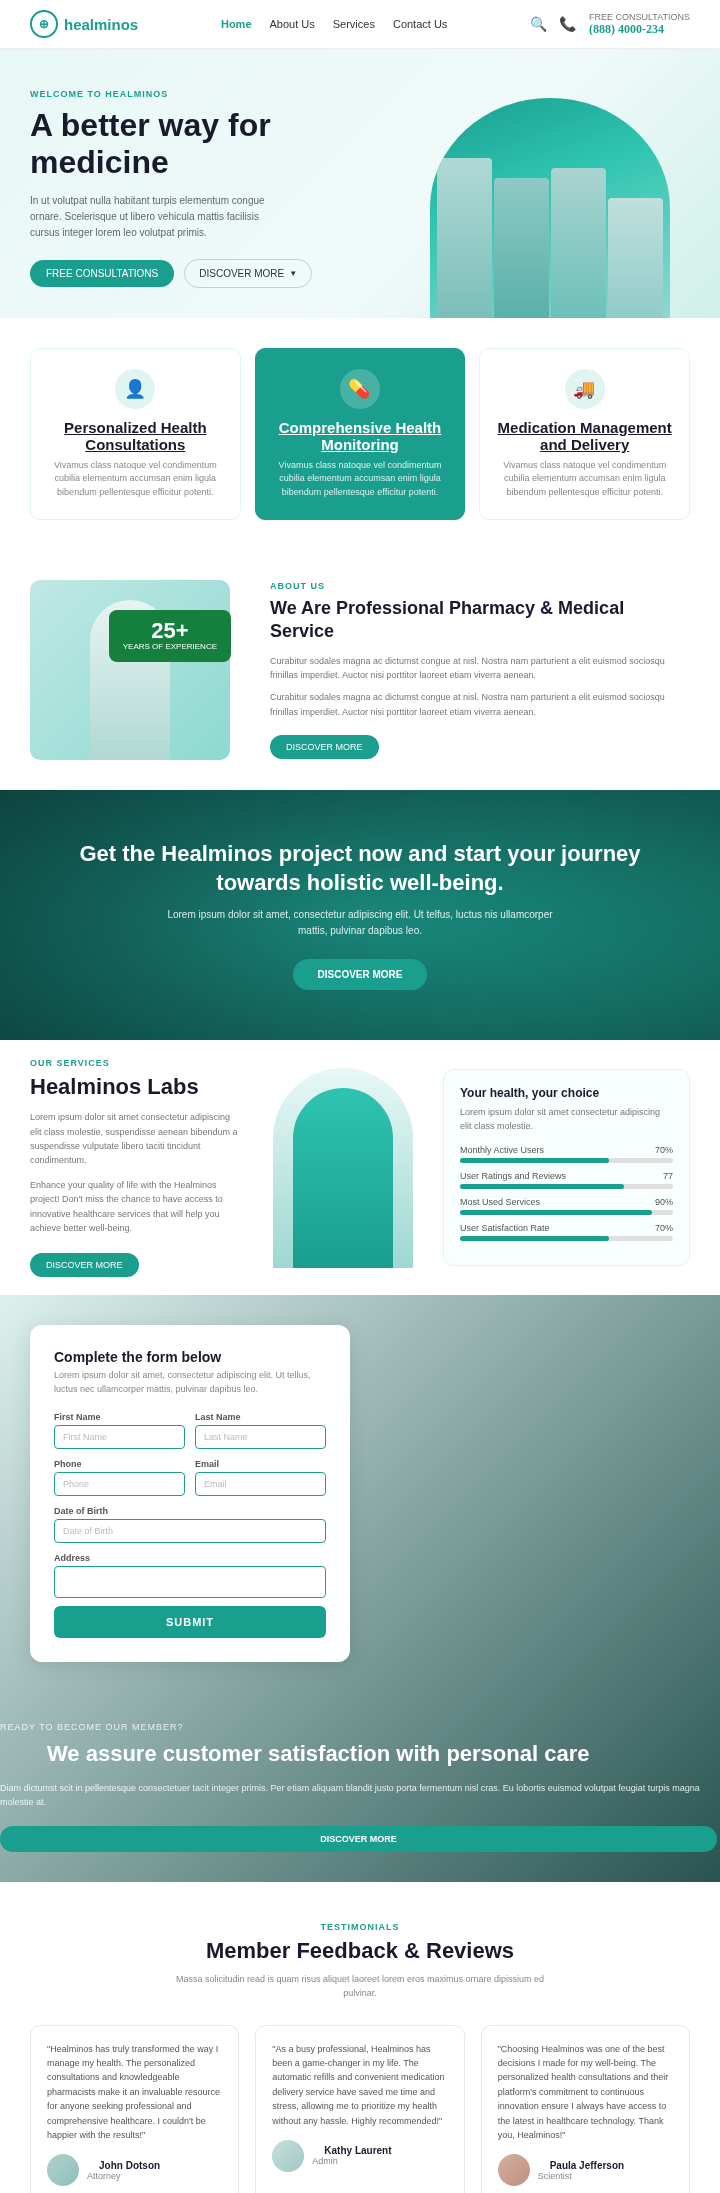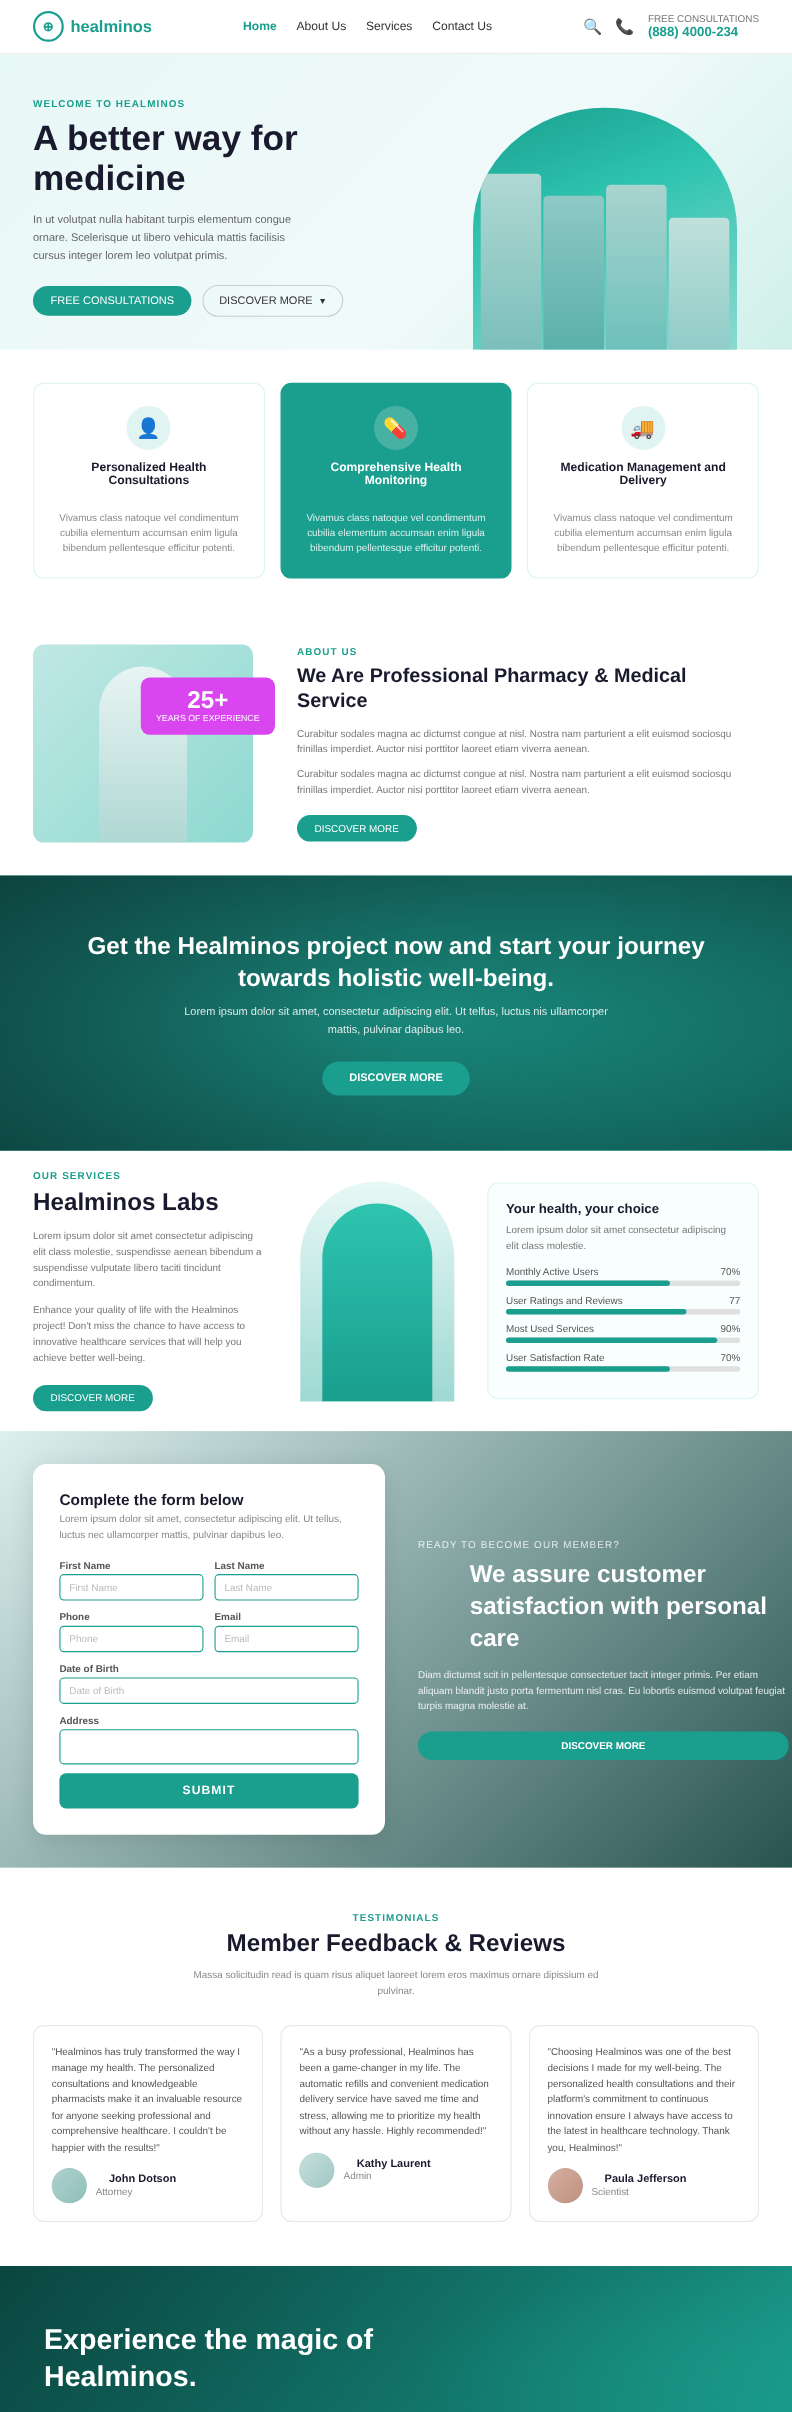--- a/index.html
+++ b/index.html
@@ -10,21 +10,21 @@
       display: flex; align-items: center; justify-content: space-between;
       padding: 10px 30px; background: #fff; border-bottom: 1px solid #eee;
       position: relative; z-index: 10;
     }
     .nav-logo { display: flex; align-items: center; gap: 6px; font-weight: 700; color: #1a9e8e; font-size: 15px; }
     .nav-logo-circle { width: 28px; height: 28px; border-radius: 50%; border: 2px solid #1a9e8e; display: flex; align-items: center; justify-content: center; color: #1a9e8e; font-size: 12px; }
     .nav-links { display: flex; gap: 18px; font-size: 11px; color: #333; }
     .nav-links span { cursor: pointer; }
     .nav-links span:first-child { color: #1a9e8e; font-weight: 600; }
     .nav-right { display: flex; align-items: center; gap: 12px; font-size: 10px; }
-    .nav-phone { color: #1a9e8e; font-weight: 700; font-size: 12px; }
+    .nav-phone { color: #1a9e8e; font-weight: 700; font-size: 12px; font-family: Liberation Serif, serif; }
     .nav-free { font-size: 9px; color: #777; }
 
     
     .hero {
       background: linear-gradient(135deg, #e8f8f6 0%, #f0fafa 60%, #d0f0ea 100%);
       padding: 40px 30px 0 30px;
       display: flex; align-items: flex-end; gap: 20px; min-height: 220px; overflow: hidden;
     }
     .hero-text { flex: 1; padding-bottom: 30px; }
     .hero-welcome { font-size: 9px; color: #1a9e8e; text-transform: uppercase; letter-spacing: 1px; margin-bottom: 8px; font-weight: 600; }
@@ -51,39 +51,39 @@
       display: flex; gap: 14px; padding: 30px 30px;
       background: #fff;
     }
     .svc-card {
       flex: 1; border: 1px solid #e0f5f2; border-radius: 10px; padding: 20px 16px;
       text-align: center; font-size: 10px;
     }
     .svc-card.active { background: #1a9e8e; color: #fff; border-color: #1a9e8e; }
     .svc-icon-circle { width: 40px; height: 40px; border-radius: 50%; background: #e0f5f2; display: flex; align-items: center; justify-content: center; margin: 0 auto 10px; font-size: 18px; }
     .svc-card.active .svc-icon-circle { background: rgba(255,255,255,0.2); }
-    .svc-title { font-weight: 700; font-size: 11px; margin-bottom: 22px; color: #1a1a2e; }
+    .svc-title { font-weight: 700; font-size: 15px; margin-bottom: 6px; color: #1a1a2e; text-decoration: underline; }
     .svc-card.active .svc-title { color: #fff; }
     .svc-desc { font-size: 9px; color: #888; line-height: 1.5; }
     .svc-card.active .svc-desc { color: rgba(255,255,255,0.85); }
 
     
     .about-section {
       display: flex; gap: 20px; padding: 30px 30px; background: #fff; align-items: center;
     }
     .about-img-wrap { flex-shrink: 0; width: 220px; position: relative; }
     .about-img-box {
       width: 200px; height: 180px; border-radius: 10px;
       background: linear-gradient(135deg, #c0e8e4 0%, #8dd9d0 100%);
       display: flex; align-items: flex-end; justify-content: center; overflow: hidden;
     }
     .doctor-fig { width: 80px; height: 160px; background: linear-gradient(180deg, #e8f4f3 0%, #b0d8d4 100%); border-radius: 40px 40px 0 0; }
     .exp-badge {
-      position: absolute; right: 0; top: 30px;
-      background: #d946ef; color: #fff; border-radius: 8px; padding: 10px 14px;
+      position: absolute; right: 19px; top: 30px;
+      background: #15803d; color: #fff; border-radius: 8px; padding: 10px 14px;
       text-align: center;
     }
     .exp-num { font-size: 22px; font-weight: 900; line-height: 1; }
     .exp-label { font-size: 8px; line-height: 1.3; }
     .about-text { flex: 1; }
     .about-tag { font-size: 9px; color: #1a9e8e; text-transform: uppercase; letter-spacing: 1px; margin-bottom: 6px; font-weight: 600; }
     .about-title { font-size: 18px; font-weight: 800; color: #1a1a2e; line-height: 1.3; margin-bottom: 10px; }
     .about-desc { font-size: 9px; color: #777; line-height: 1.6; margin-bottom: 8px; }
     .btn-teal-sm { background: #1a9e8e; color: #fff; border: none; padding: 7px 16px; border-radius: 20px; font-size: 9px; cursor: pointer; display: inline-block; margin-top: 8px; }
 
@@ -315,21 +315,21 @@
         <span>User Satisfaction Rate</span>
         <span>70%</span>
       </div>
       <div class="stat-bar">
         <div class="stat-fill" style="width:70%"></div>
       </div>
     </div>
   </div>
 </div>
 
-<div class="form-section" style="background: linear-gradient(135deg, rgba(26,158,142,0.15) 0%, rgba(10,60,56,0.88) 100%);">
+<div class="form-section" style="background: linear-gradient(135deg, rgba(26,158,142,0.15) 0%, rgba(10,60,56,0.88) 100%); flex-direction: column;">
   <div class="form-box">
     <h3 class="form-title">Complete the form below</h3>
     <p class="form-sub">Lorem ipsum dolor sit amet, consectetur adipiscing elit. Ut tellus, luctus nec ullamcorper mattis, pulvinar dapibus leo.</p>
     <div class="form-row">
       <div class="form-group">
         <label class="form-label">First Name</label>
         <input class="form-input" placeholder="First Name" style="">
       </div>
       <div class="form-group">
         <label class="form-label">Last Name</label>

